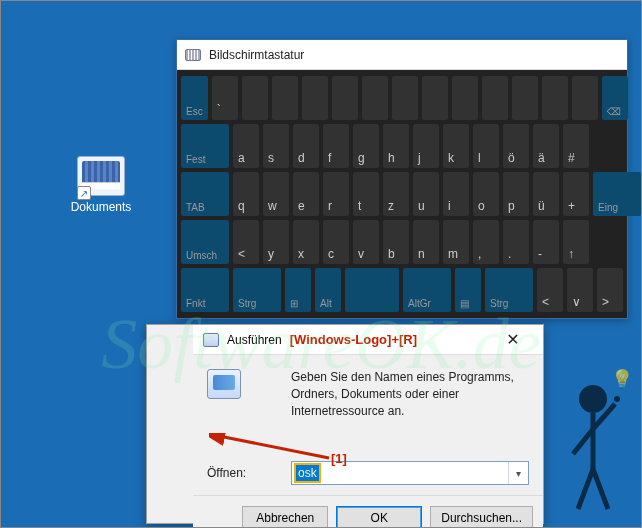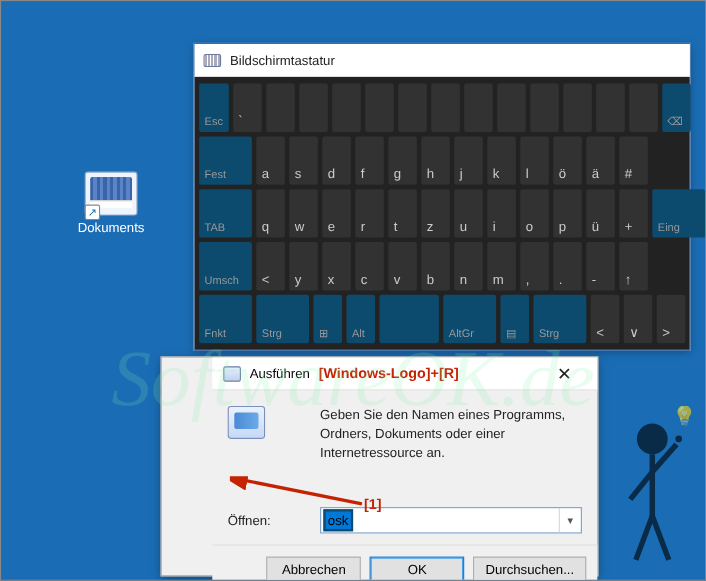--- a/index.html
+++ b/index.html
@@ -198,25 +198,25 @@
     position: relative;
   }
   .combo {
     display: flex;
     height: 24px;
     border: 1px solid #7a9ecb;
     background: #fff;
     align-items: center;
   }
   .combo .selected-box {
-    border: 2px solid #0c4a6e;
+    border: 2px solid #eab308;
     padding: 0 2px;
     margin: 1px 2px;
     background: #0078d7;
-    color: #000000;
+    color: #fef9c3;
     font-size: 12px;
     line-height: 16px;
   }
   .combo .chev {
     margin-left: auto;
     width: 20px;
     text-align: center;
     color: #555;
     font-size: 10px;
     border-left: 1px solid #d0d8e4;

